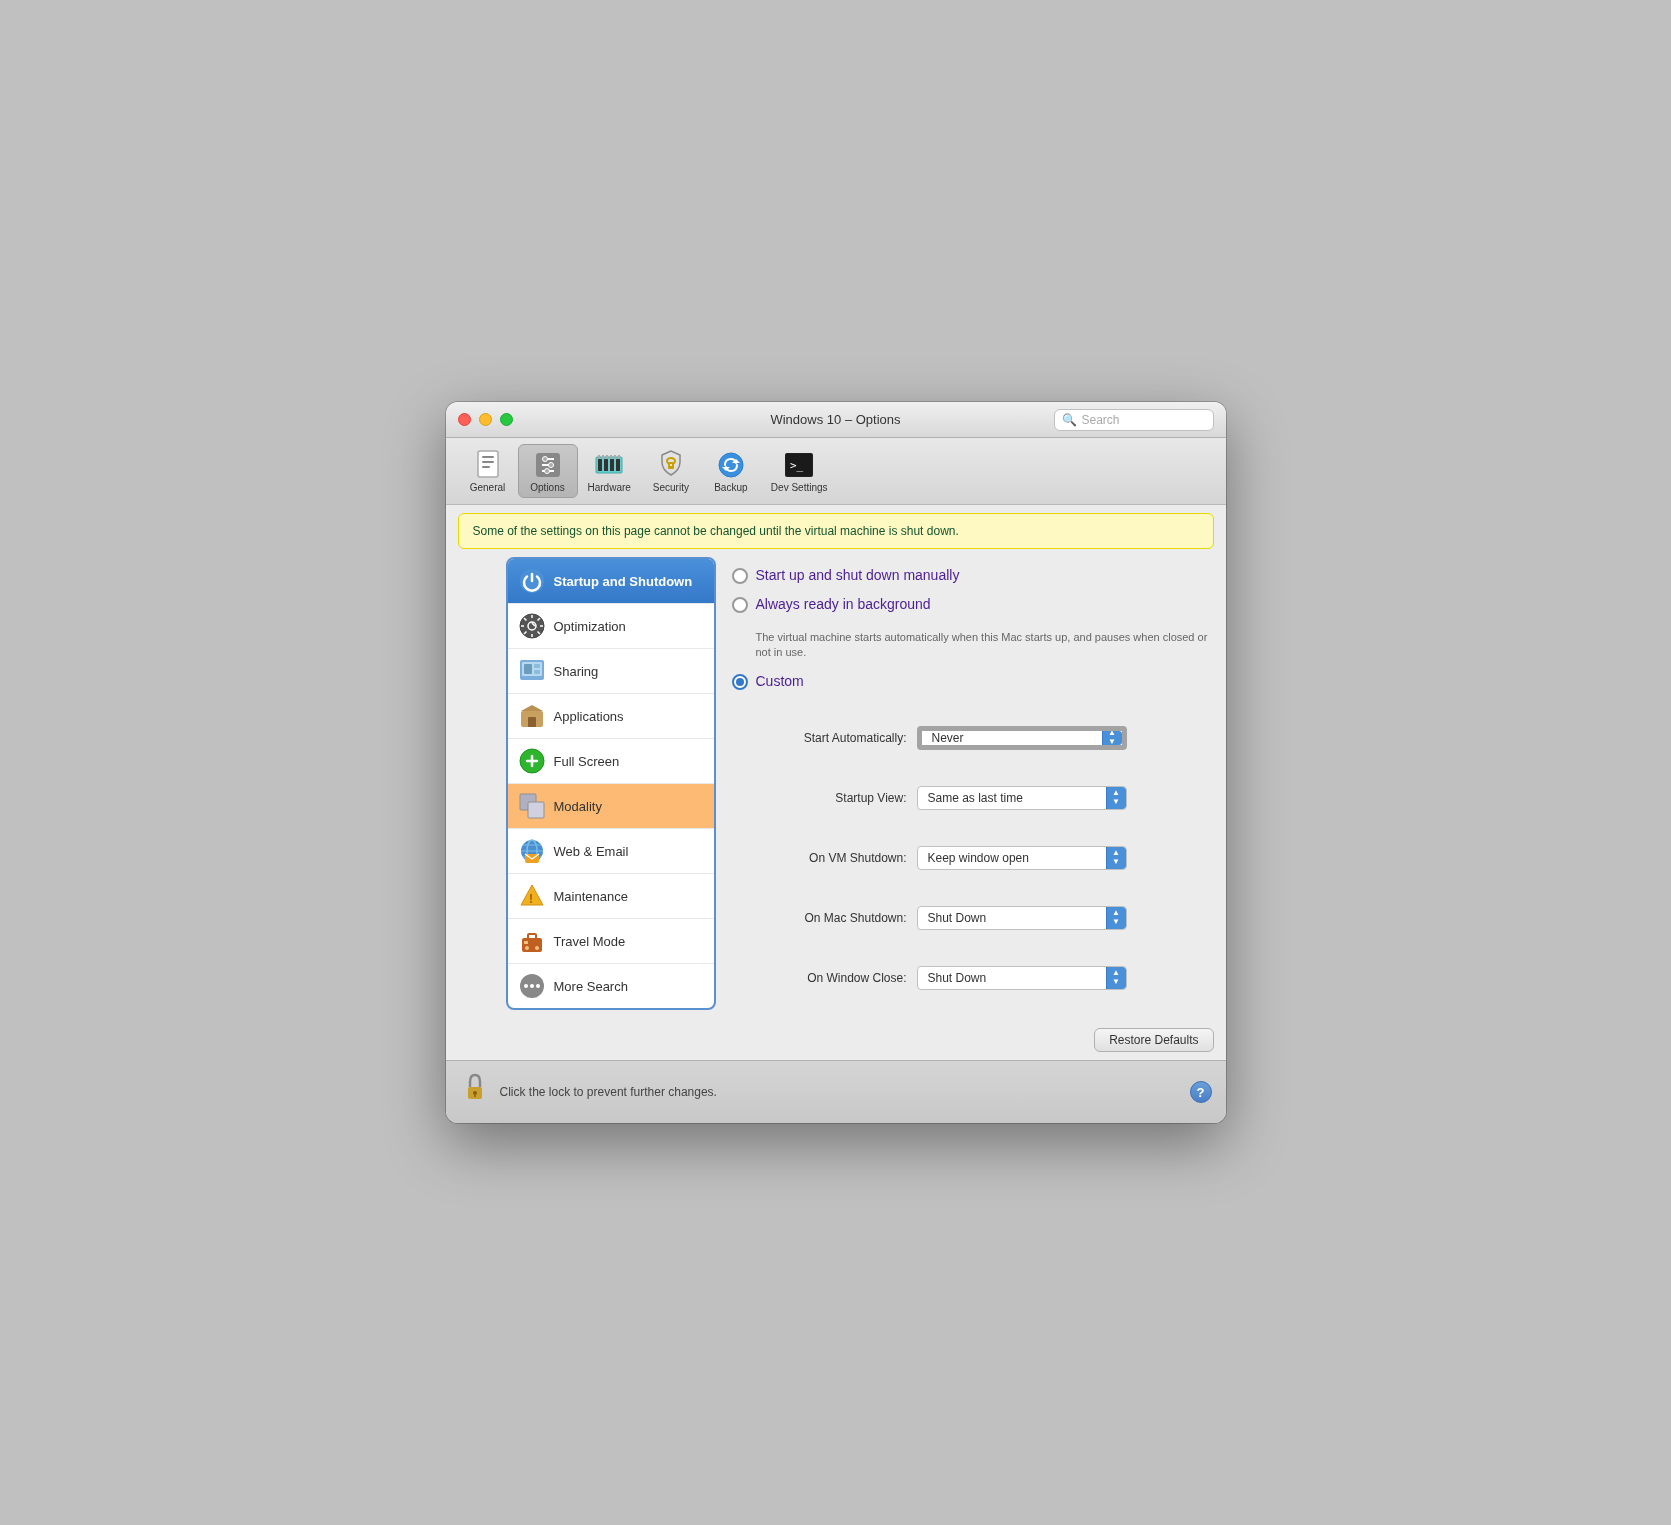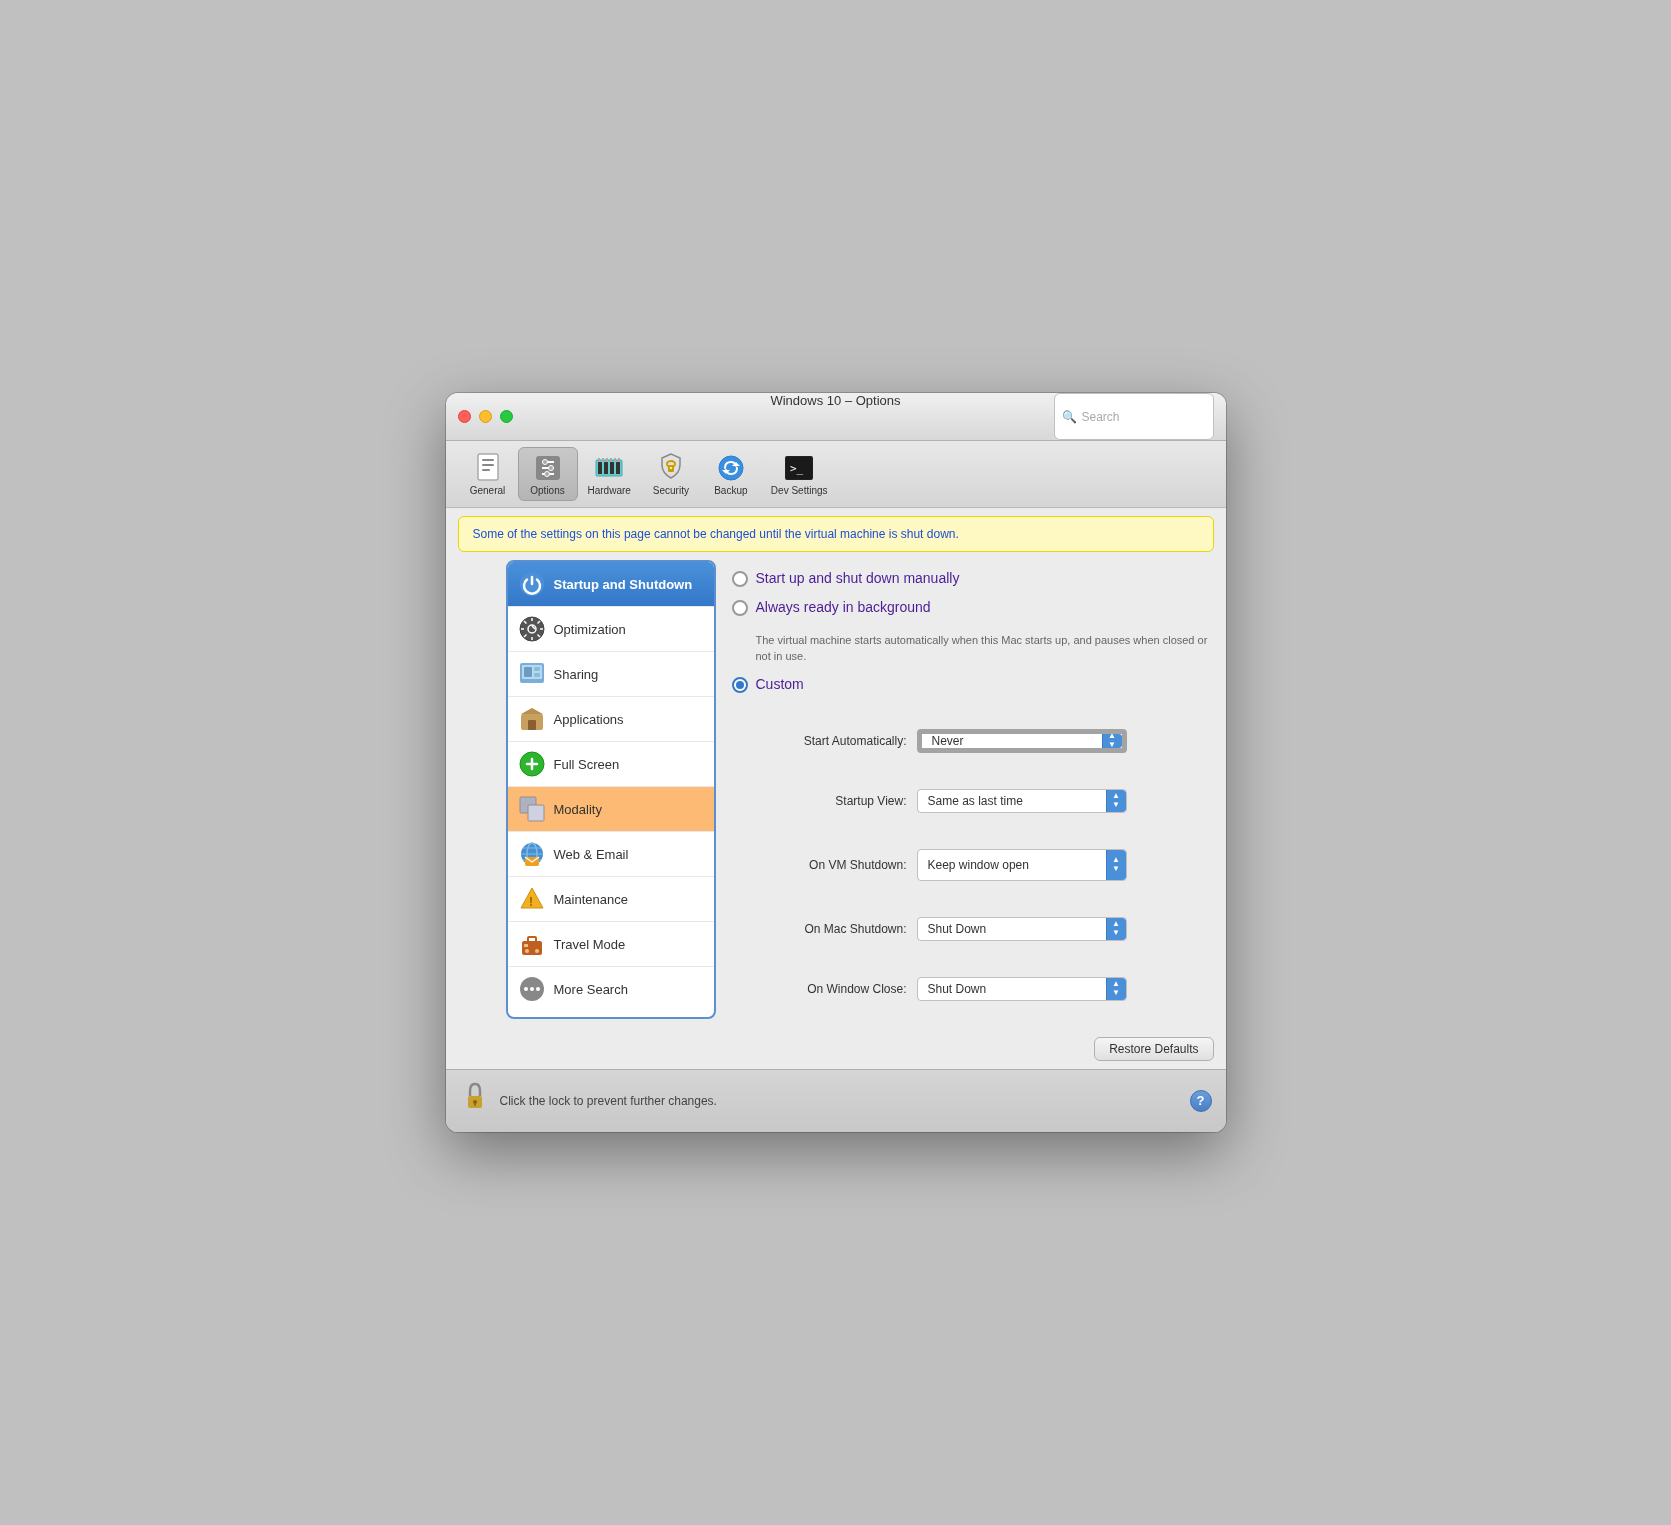--- a/index.html
+++ b/index.html
@@ -14,22 +14,23 @@
     .window {
       width: 780px;
       background: #ececec;
       border-radius: 12px;
       box-shadow: 0 20px 60px rgba(0,0,0,0.4), 0 0 0 1px rgba(0,0,0,0.2);
       overflow: hidden;
     }
     
     .titlebar {
       background: linear-gradient(to bottom, #f0f0f0, #d8d8d8);
-      height: 48px;
-      display: flex;
+      height: 36px;
+      display: flex;
+      align-items: center;
       padding: 0 12px;
       border-bottom: 1px solid #b0b0b0;
       position: relative;
     }
     .traffic-lights {
       display: flex;
       gap: 8px;
       align-items: center;
     }
     .traffic-light {
@@ -111,21 +112,21 @@
     }
 
     
     .warning-banner {
       background: #fef9c3;
       border: 1px solid #e6d800;
       margin: 8px 12px;
       border-radius: 6px;
       padding: 10px 14px;
       font-size: 12px;
-      color: #1d4ed8;
+      color: #14532d;
     }
 
     
     .main-content {
       display: flex;
       margin: 0 12px;
       gap: 0;
     }
 
     
@@ -575,21 +576,21 @@
           <div class="form-select" style="width:200px; height:24px; border:1px solid #c0c0c0; border-radius:4px; background:white; display:flex; align-items:center; overflow:hidden;">
             <span class="select-value" style="flex:1; padding-left:6px; font-size:12px;">Same as last time</span>
             <div class="select-arrows">
               <span class="select-arrow-up">▲</span>
               <span class="select-arrow-down">▼</span>
             </div>
           </div>
         </div>
         <div class="form-row">
           <div class="form-label">On VM Shutdown:</div>
-          <div class="form-select" style="width:200px; height:32px; border:1px solid #c0c0c0; border-radius:4px; background:white; display:flex; align-items:center; overflow:hidden;">
+          <div class="form-select" style="width:200px; height:24px; border:1px solid #c0c0c0; border-radius:4px; background:white; display:flex; align-items:center; overflow:hidden;">
             <span class="select-value" style="flex:1; padding-left:6px; font-size:12px;">Keep window open</span>
             <div class="select-arrows">
               <span class="select-arrow-up">▲</span>
               <span class="select-arrow-down">▼</span>
             </div>
           </div>
         </div>
         <div class="form-row">
           <div class="form-label">On Mac Shutdown:</div>
           <div class="form-select" style="width:200px; height:24px; border:1px solid #c0c0c0; border-radius:4px; background:white; display:flex; align-items:center; overflow:hidden;">

